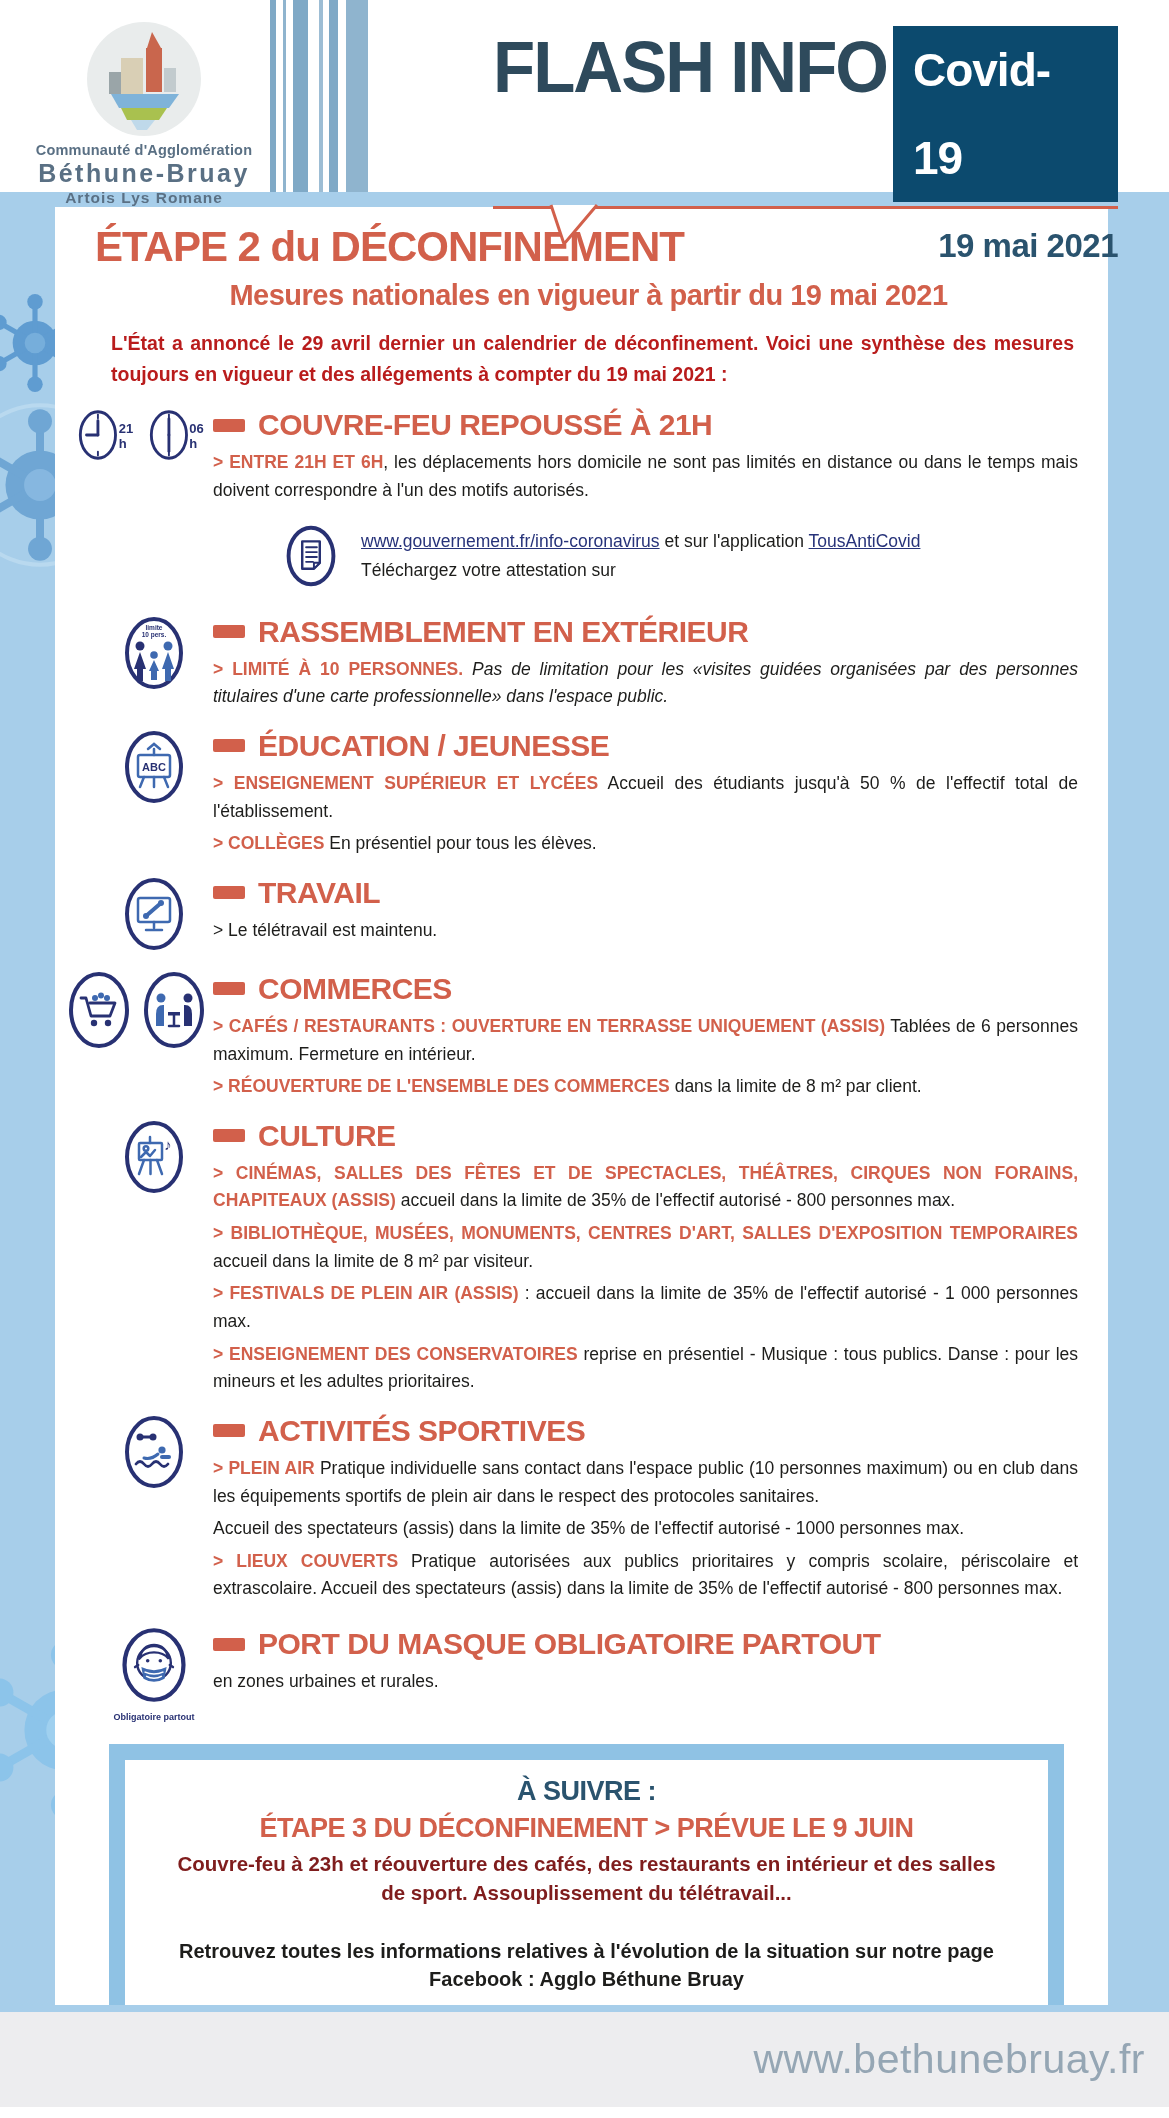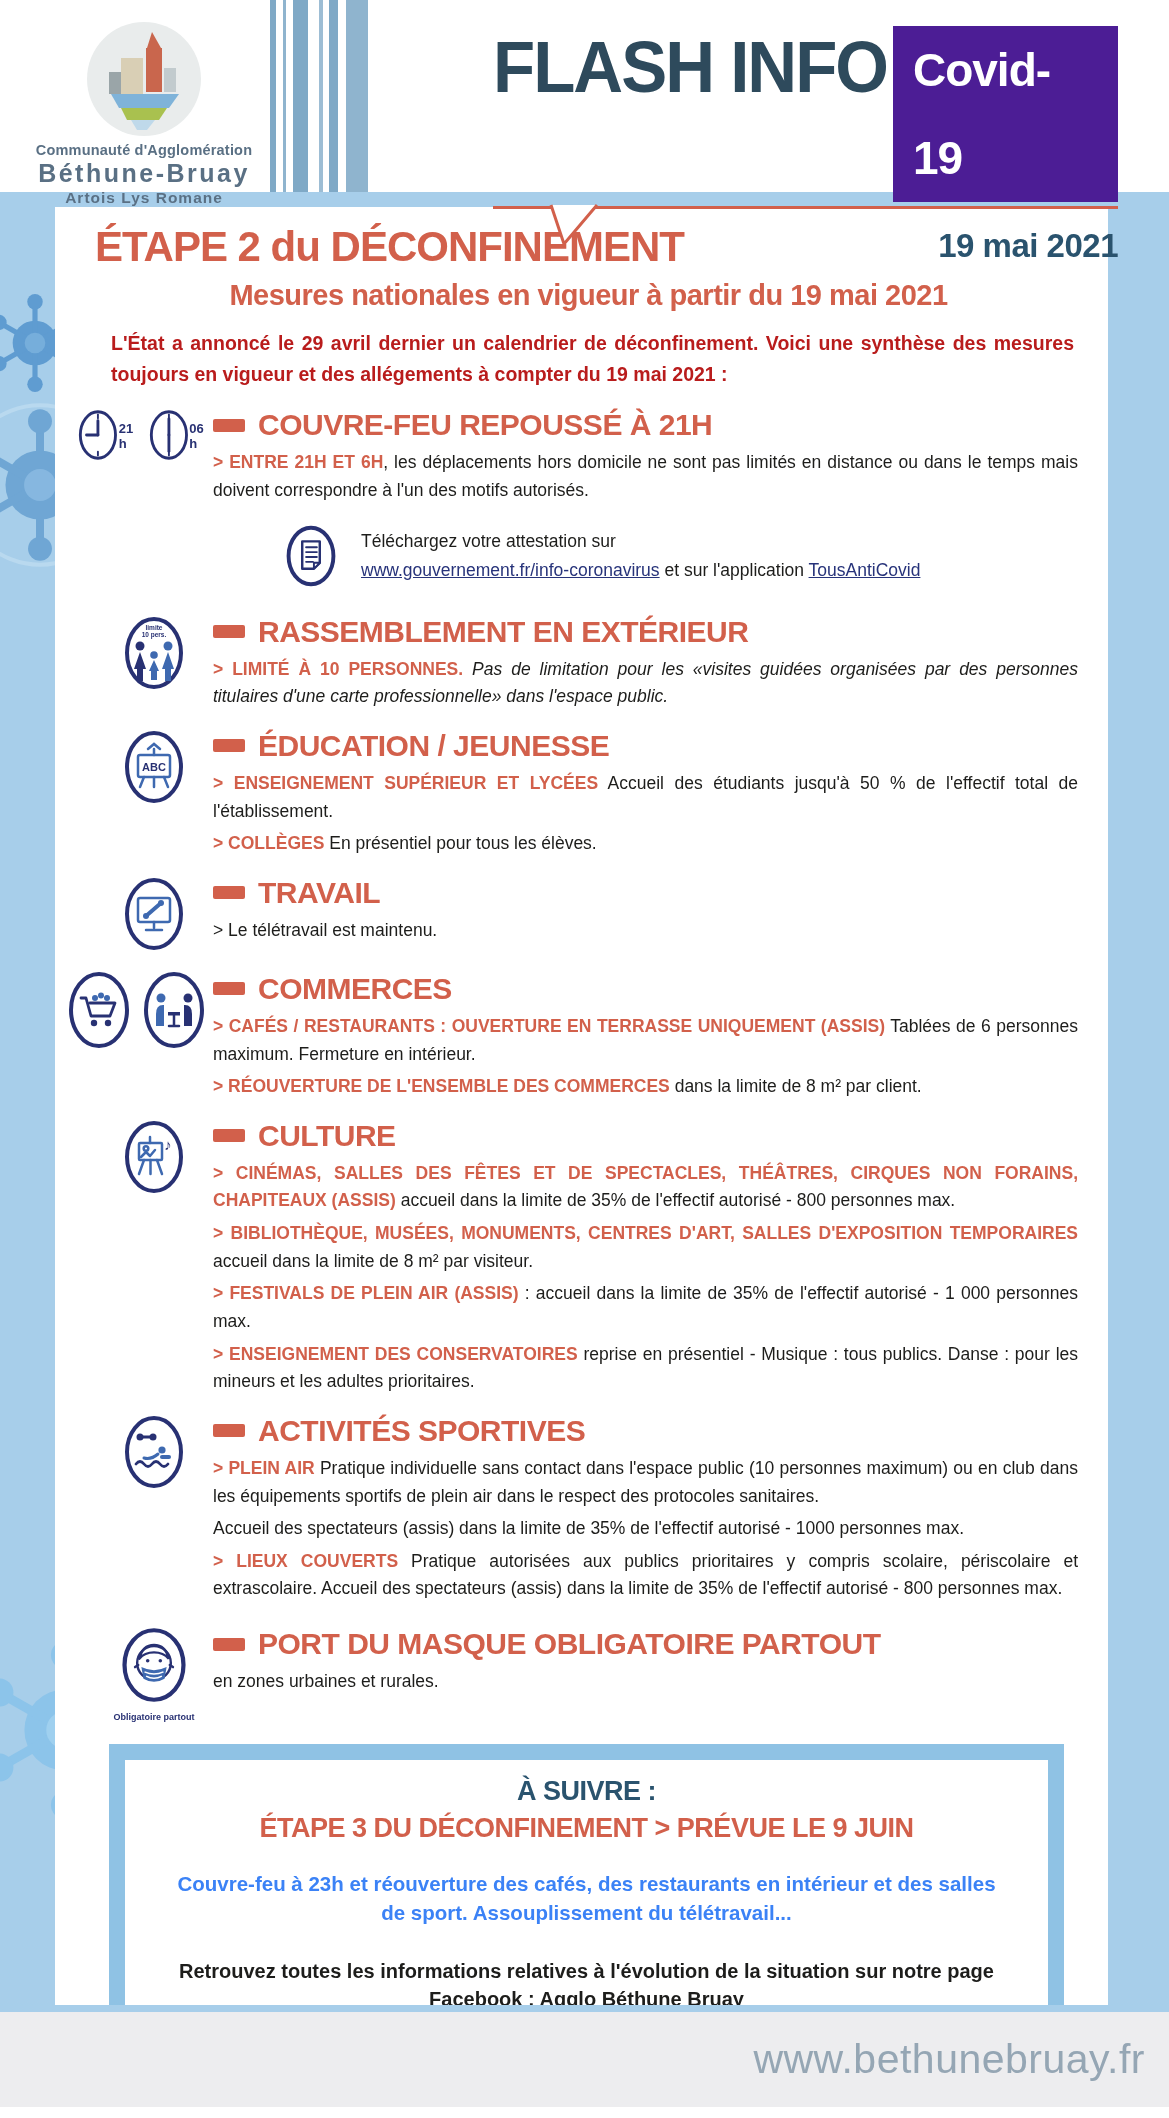--- a/index.html
+++ b/index.html
@@ -19,21 +19,21 @@
   .s2{width:3px;background:#8FB4CE;margin-right:7px;}
   .s3{width:15px;background:#7FA9C6;margin-right:11px;}
   .s4{width:4px;background:#9DBDD4;margin-right:6px;}
   .s5{width:9px;background:#7FA9C6;margin-right:8px;}
   .s6{width:22px;background:#8FB4CE;}
 
   .masthead{position:absolute;right:51px;top:26px;width:625px;z-index:3;}
   .mh-row{display:flex;align-items:stretch;justify-content:flex-end;}
   .mh-title{font-size:69px;font-weight:700;color:#2E4A5C;letter-spacing:-2px;
             line-height:88px;white-space:nowrap;transform:scaleY(1.04);}
-  .mh-badge{background:#4c1d95;color:#fff;font-size:46px;font-weight:700;
+  .mh-badge{background:#0c4a6e;color:#fff;font-size:46px;font-weight:700;
             line-height:88px;padding:0 20px;margin-left:6px;letter-spacing:-1px;}
   .mh-line{position:relative;height:3px;background:#D2604B;margin-top:4px;}
   .mh-tail{position:absolute;left:55px;top:-2px;}
   .mh-date{text-align:right;font-size:33px;font-weight:700;color:#2A536E;margin-top:18px;letter-spacing:-.5px;}
 
   
   .bg-blue{position:absolute;left:0;top:192px;width:100%;height:1831px;background:#A7CEEA;z-index:0;}
   .virus{position:absolute;z-index:1;}
 
   
@@ -66,21 +66,21 @@
 
   .attest{display:flex;align-items:center;gap:18px;margin:12px 0 2px 66px;}
   .attest-line{font-size:17.5px;color:#1D1D1B;line-height:1.65;}
   .link{color:#27337A;text-decoration:underline;cursor:pointer;}
 
   
   .next-box{margin:22px 18px 0 14px;border:16px solid #8FC2E4;background:#fff;}
   .next-inner{padding:16px 48px 30px;text-align:center;}
   .next-title{font-size:27px;font-weight:700;color:#2A536E;letter-spacing:-.5px;}
   .next-sub{font-size:27px;font-weight:700;color:#D2604B;margin-top:6px;letter-spacing:-.5px;}
-  .next-body{font-size:20.5px;font-weight:700;color:#3b82f6;margin:26px auto 0;max-width:820px;line-height:1.4;}
+  .next-body{font-size:20.5px;font-weight:700;color:#7f1d1d;margin:6px auto 0;max-width:820px;line-height:1.4;}
   .next-fb{font-size:20px;font-weight:700;color:#1D1D1B;margin:30px auto 0;max-width:900px;line-height:1.4;}
 
   
   .footer{position:absolute;left:0;bottom:11px;width:100%;height:95px;background:#EDEDEF;z-index:3;
           display:flex;align-items:center;justify-content:flex-end;box-sizing:border-box;padding-right:24px;}
   .footer-url{font-size:41px;color:#95A6B4;letter-spacing:.5px;}
 </style>
 </head>
 <body>
 
@@ -231,24 +231,24 @@
           <svg width="64" height="78" viewBox="0 0 64 80" fill="none" stroke="#283173" stroke-linecap="round" stroke-linejoin="round">
             <ellipse cx="32" cy="40" rx="23" ry="29" stroke-width="4"></ellipse>
             <path d="M23 25 h18 v22 l-6 6 h-12 z" stroke-width="2.5"></path>
             <path d="M35 53 l6 -6 h-6 z" fill="#ffffff" stroke-width="2"></path>
             <line x1="27" y1="31" x2="38" y2="31" stroke-width="2"></line>
             <line x1="27" y1="36" x2="38" y2="36" stroke-width="2"></line>
             <line x1="27" y1="41" x2="38" y2="41" stroke-width="2"></line>
             <line x1="27" y1="46" x2="34" y2="46" stroke-width="2"></line>
           </svg>
           <div class="attest-text">
-            <div class="attest-line">Téléchargez votre attestation sur</div>
             <div class="attest-line">
               <a class="link">www.gouvernement.fr/info-coronavirus</a><span> et sur l'application </span><a class="link">TousAntiCovid</a>
             </div>
+            <div class="attest-line">Téléchargez votre attestation sur</div>
           </div>
         </div>
       </div>
     </div>
 
     <div class="sec">
       <div class="icons">
         <svg width="64" height="80" viewBox="0 0 64 80">
           <ellipse cx="32" cy="40" rx="27" ry="34" fill="none" stroke="#283173" stroke-width="4"></ellipse>
           <text x="32" y="17" text-anchor="middle" font-size="6.5" font-weight="bold" fill="#283173">limite</text>

